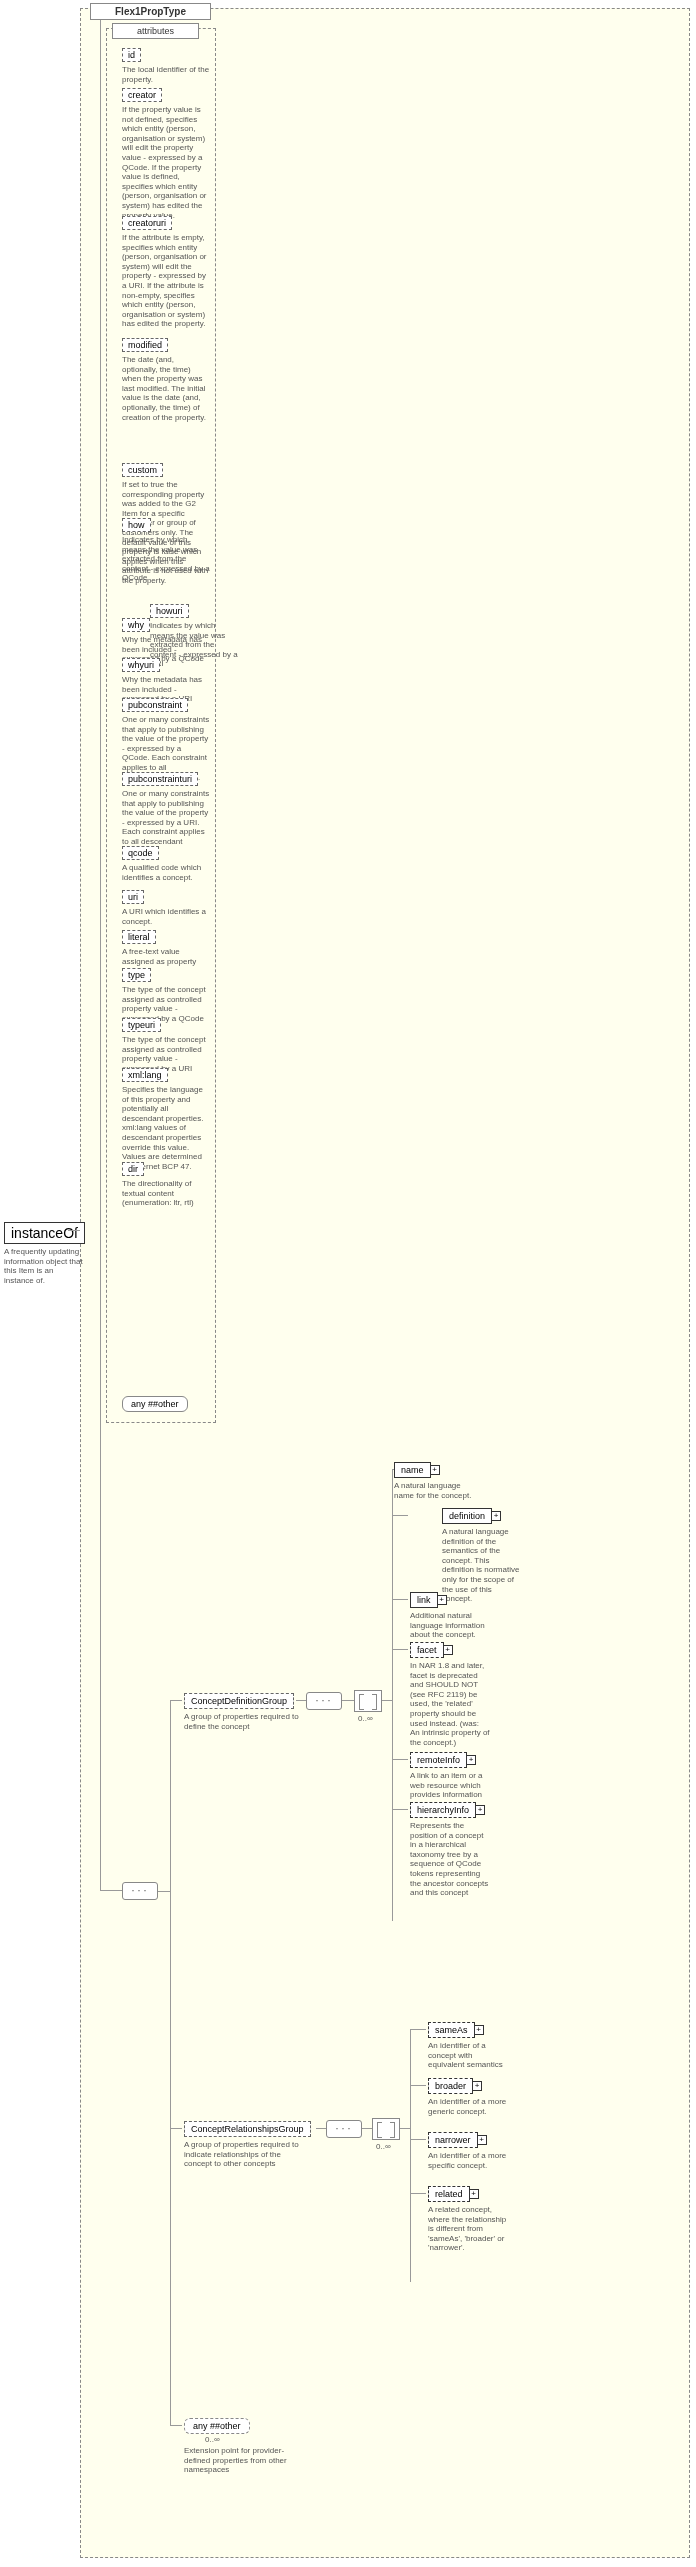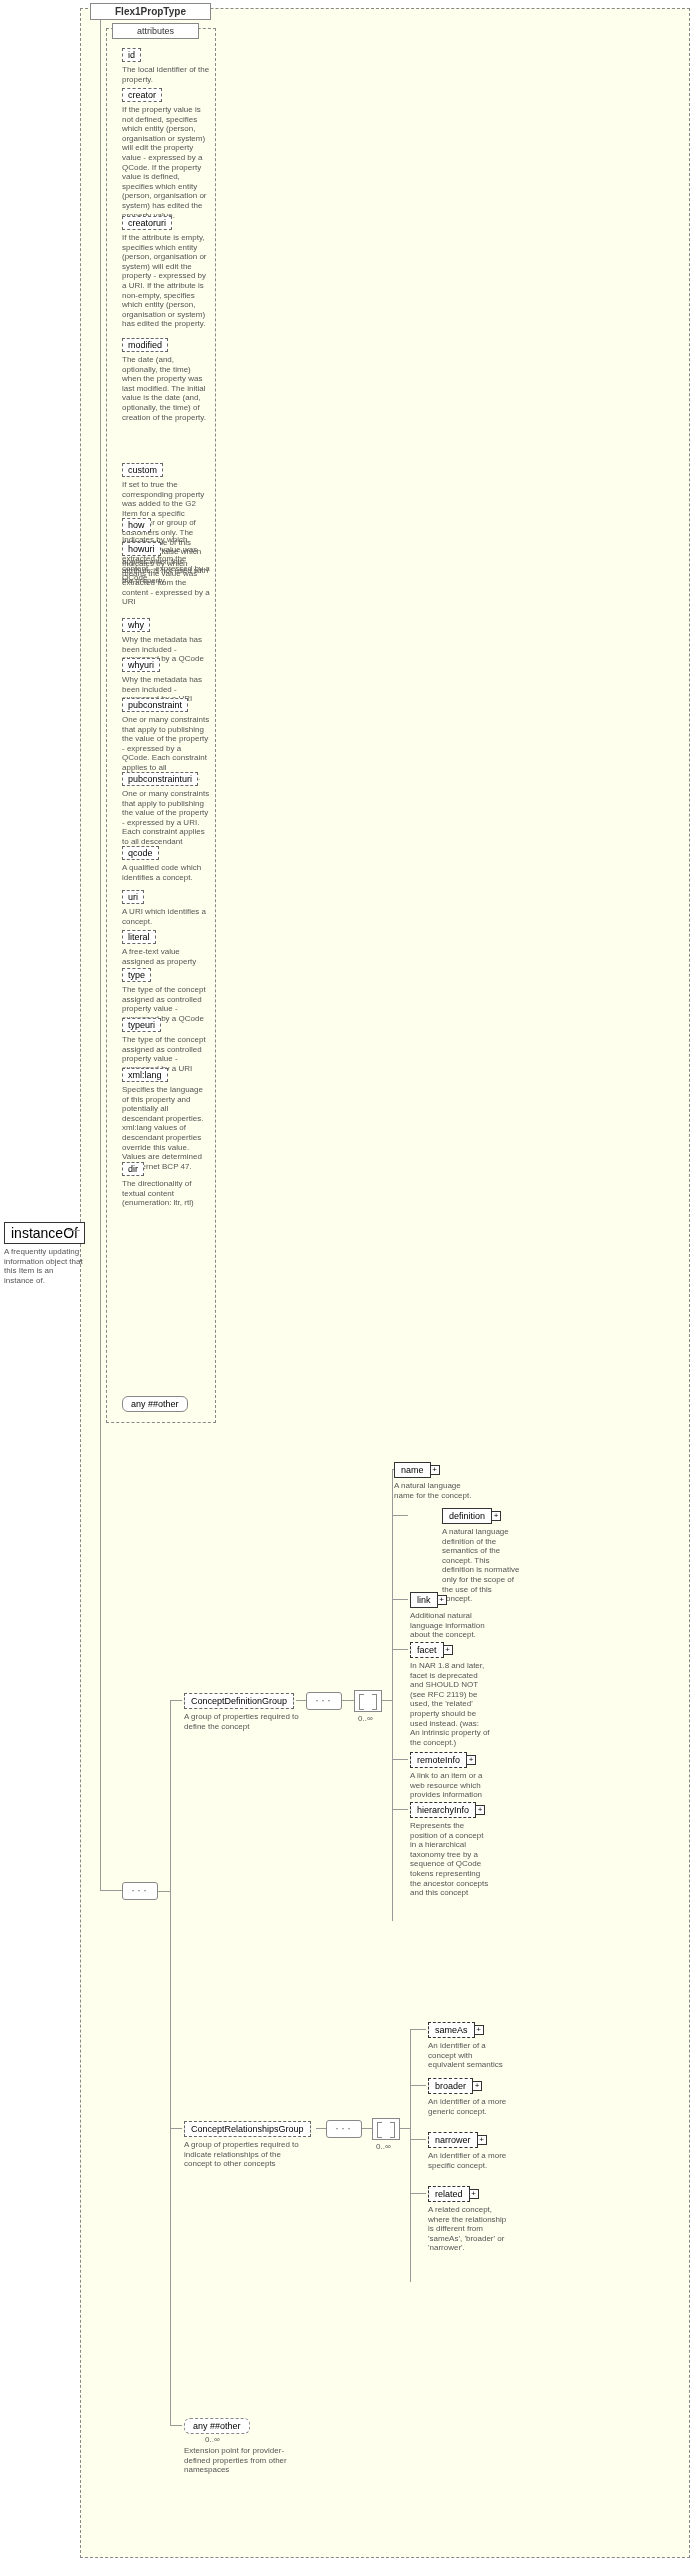--- a/index.html
+++ b/index.html
@@ -46,21 +46,21 @@
 <div class="dashed-container attrs-box"></div>
 <div class="title-box attrs-title">attributes</div>
 
 <div id="attrs-host">
     <div class="attr-item" style="top: 48px;"><div class="attr-name">id</div><div class="attr-desc">The local identifier of the property.</div></div>
     <div class="attr-item" style="top: 88px;"><div class="attr-name">creator</div><div class="attr-desc">If the property value is not defined, specifies which entity (person, organisation or system) will edit the property value - expressed by a QCode. If the property value is defined, specifies which entity (person, organisation or system) has edited the property value.</div></div>
     <div class="attr-item" style="top: 216px;"><div class="attr-name">creatoruri</div><div class="attr-desc">If the attribute is empty, specifies which entity (person, organisation or system) will edit the property - expressed by a URI. If the attribute is non-empty, specifies which entity (person, organisation or system) has edited the property.</div></div>
     <div class="attr-item" style="top: 338px;"><div class="attr-name">modified</div><div class="attr-desc">The date (and, optionally, the time) when the property was last modified. The initial value is the date (and, optionally, the time) of creation of the property.</div></div>
     <div class="attr-item" style="top: 418px; margin-top: 45px;"><div class="attr-name">custom</div><div class="attr-desc">If set to true the corresponding property was added to the G2 Item for a specific customer or group of customers only. The default value of this property is false which applies when this attribute is not used with the property.</div></div>
     <div class="attr-item" style="top: 518px;"><div class="attr-name">how</div><div class="attr-desc">Indicates by which means the value was extracted from the content - expressed by a QCode</div></div>
-    <div class="attr-item" style="top: 542px;"><div class="attr-name">howuri</div><div class="attr-desc">Indicates by which means the value was extracted from the content - expressed by a URI</div></div>
+    <div class="attr-item" style="top: 604px; margin-left: 28px;"><div class="attr-name">howuri</div><div class="attr-desc">Indicates by which means the value was extracted from the content - expressed by a URI</div></div>
     <div class="attr-item" style="top: 618px;"><div class="attr-name">why</div><div class="attr-desc">Why the metadata has been included - expressed by a QCode</div></div>
     <div class="attr-item" style="top: 658px;"><div class="attr-name">whyuri</div><div class="attr-desc">Why the metadata has been included - expressed by a URI</div></div>
     <div class="attr-item" style="top: 698px;"><div class="attr-name">pubconstraint</div><div class="attr-desc">One or many constraints that apply to publishing the value of the property - expressed by a QCode. Each constraint applies to all descendant elements.</div></div>
     <div class="attr-item" style="top: 772px;"><div class="attr-name">pubconstrainturi</div><div class="attr-desc">One or many constraints that apply to publishing the value of the property - expressed by a URI. Each constraint applies to all descendant elements.</div></div>
     <div class="attr-item" style="top: 846px;"><div class="attr-name">qcode</div><div class="attr-desc">A qualified code which identifies a concept.</div></div>
     <div class="attr-item" style="top: 890px;"><div class="attr-name">uri</div><div class="attr-desc">A URI which identifies a concept.</div></div>
     <div class="attr-item" style="top: 930px;"><div class="attr-name">literal</div><div class="attr-desc">A free-text value assigned as property value.</div></div>
     <div class="attr-item" style="top: 968px;"><div class="attr-name">type</div><div class="attr-desc">The type of the concept assigned as controlled property value - expressed by a QCode</div></div>
     <div class="attr-item" style="top: 1018px;"><div class="attr-name">typeuri</div><div class="attr-desc">The type of the concept assigned as controlled property value - expressed by a URI</div></div>
     <div class="attr-item" style="top: 1068px;"><div class="attr-name">xml:lang</div><div class="attr-desc">Specifies the language of this property and potentially all descendant properties. xml:lang values of descendant properties override this value. Values are determined by Internet BCP 47.</div></div>

